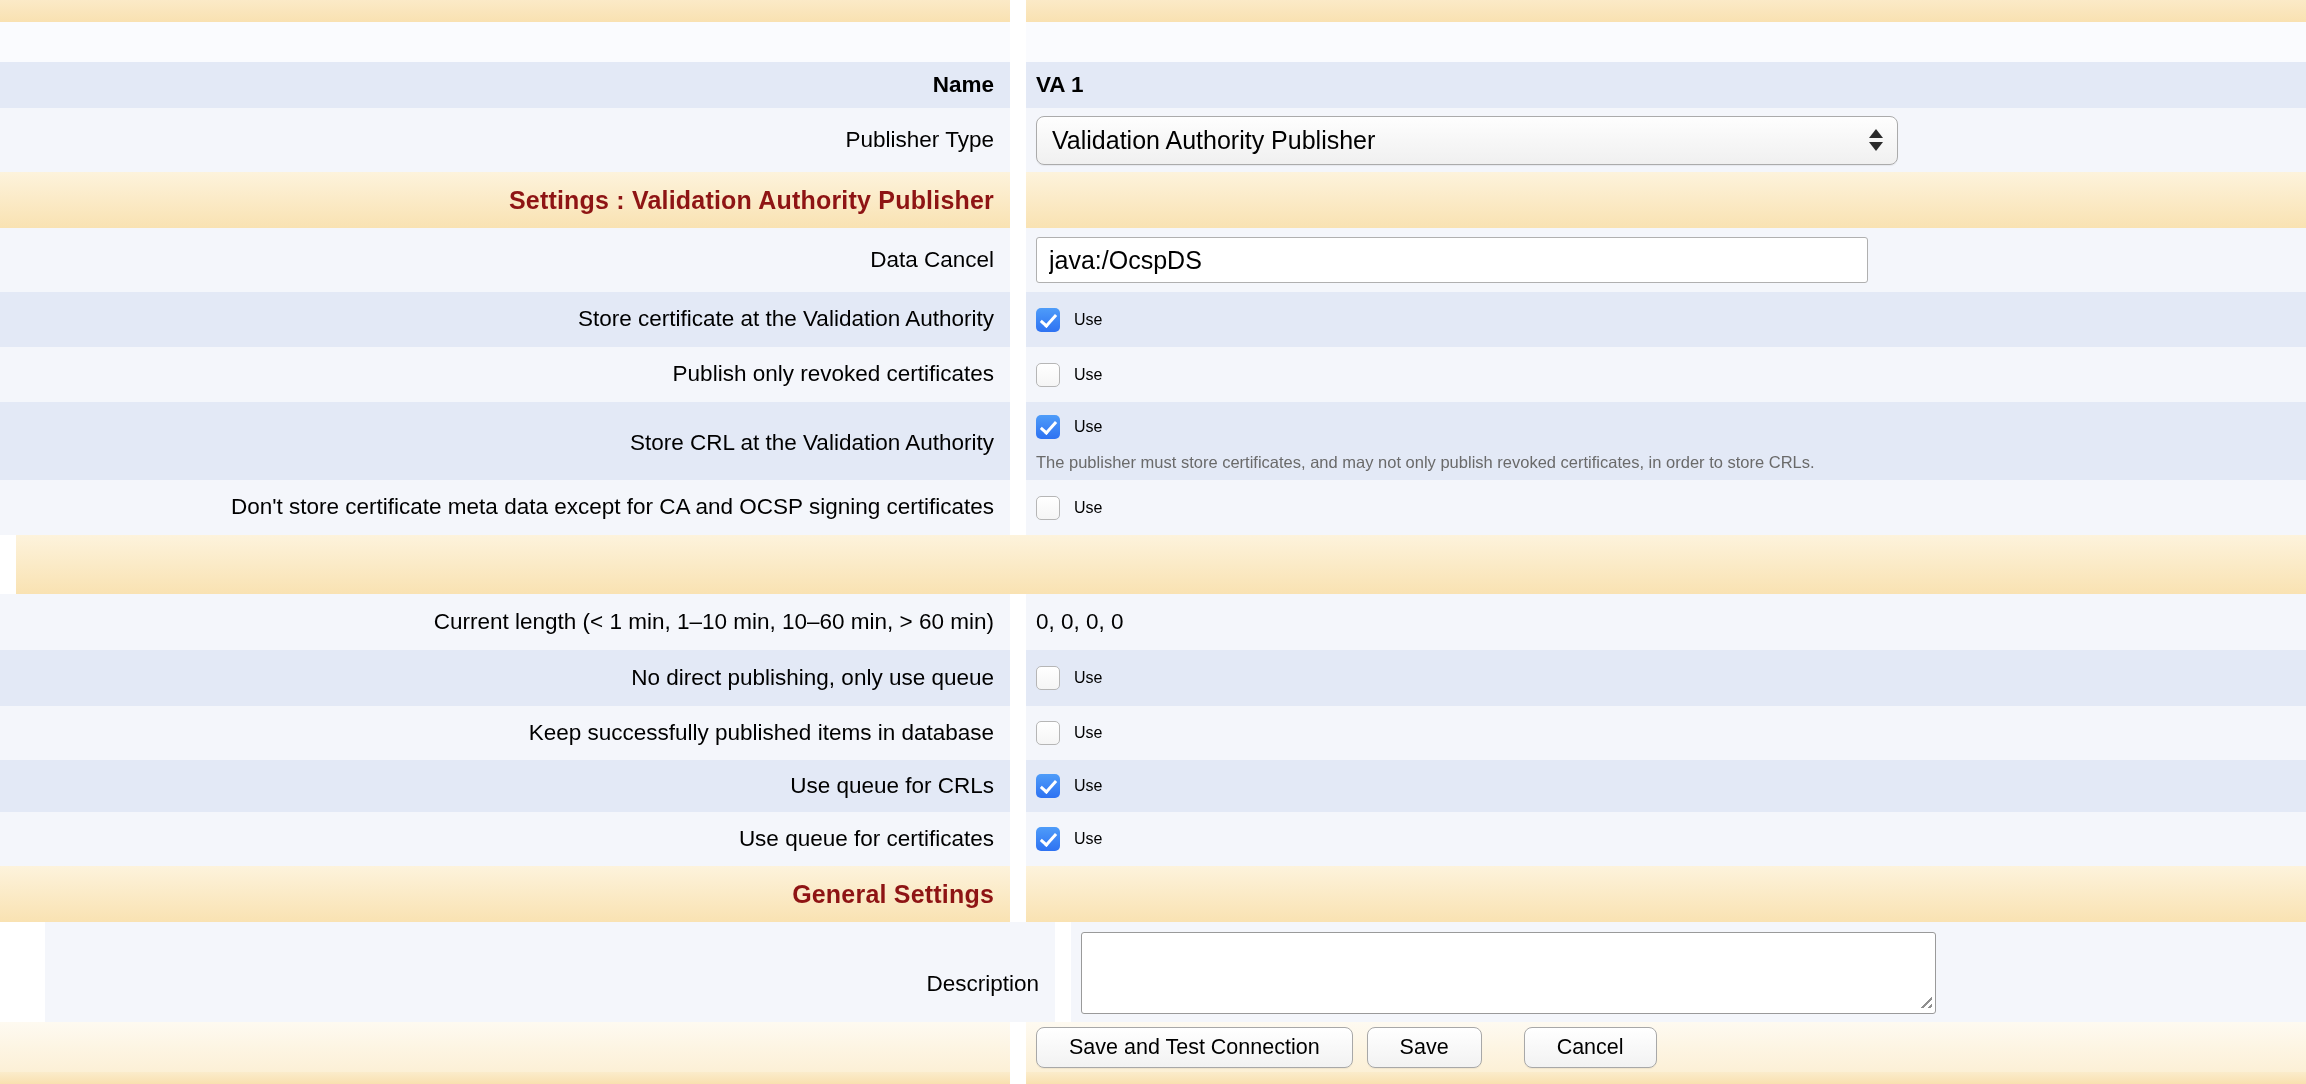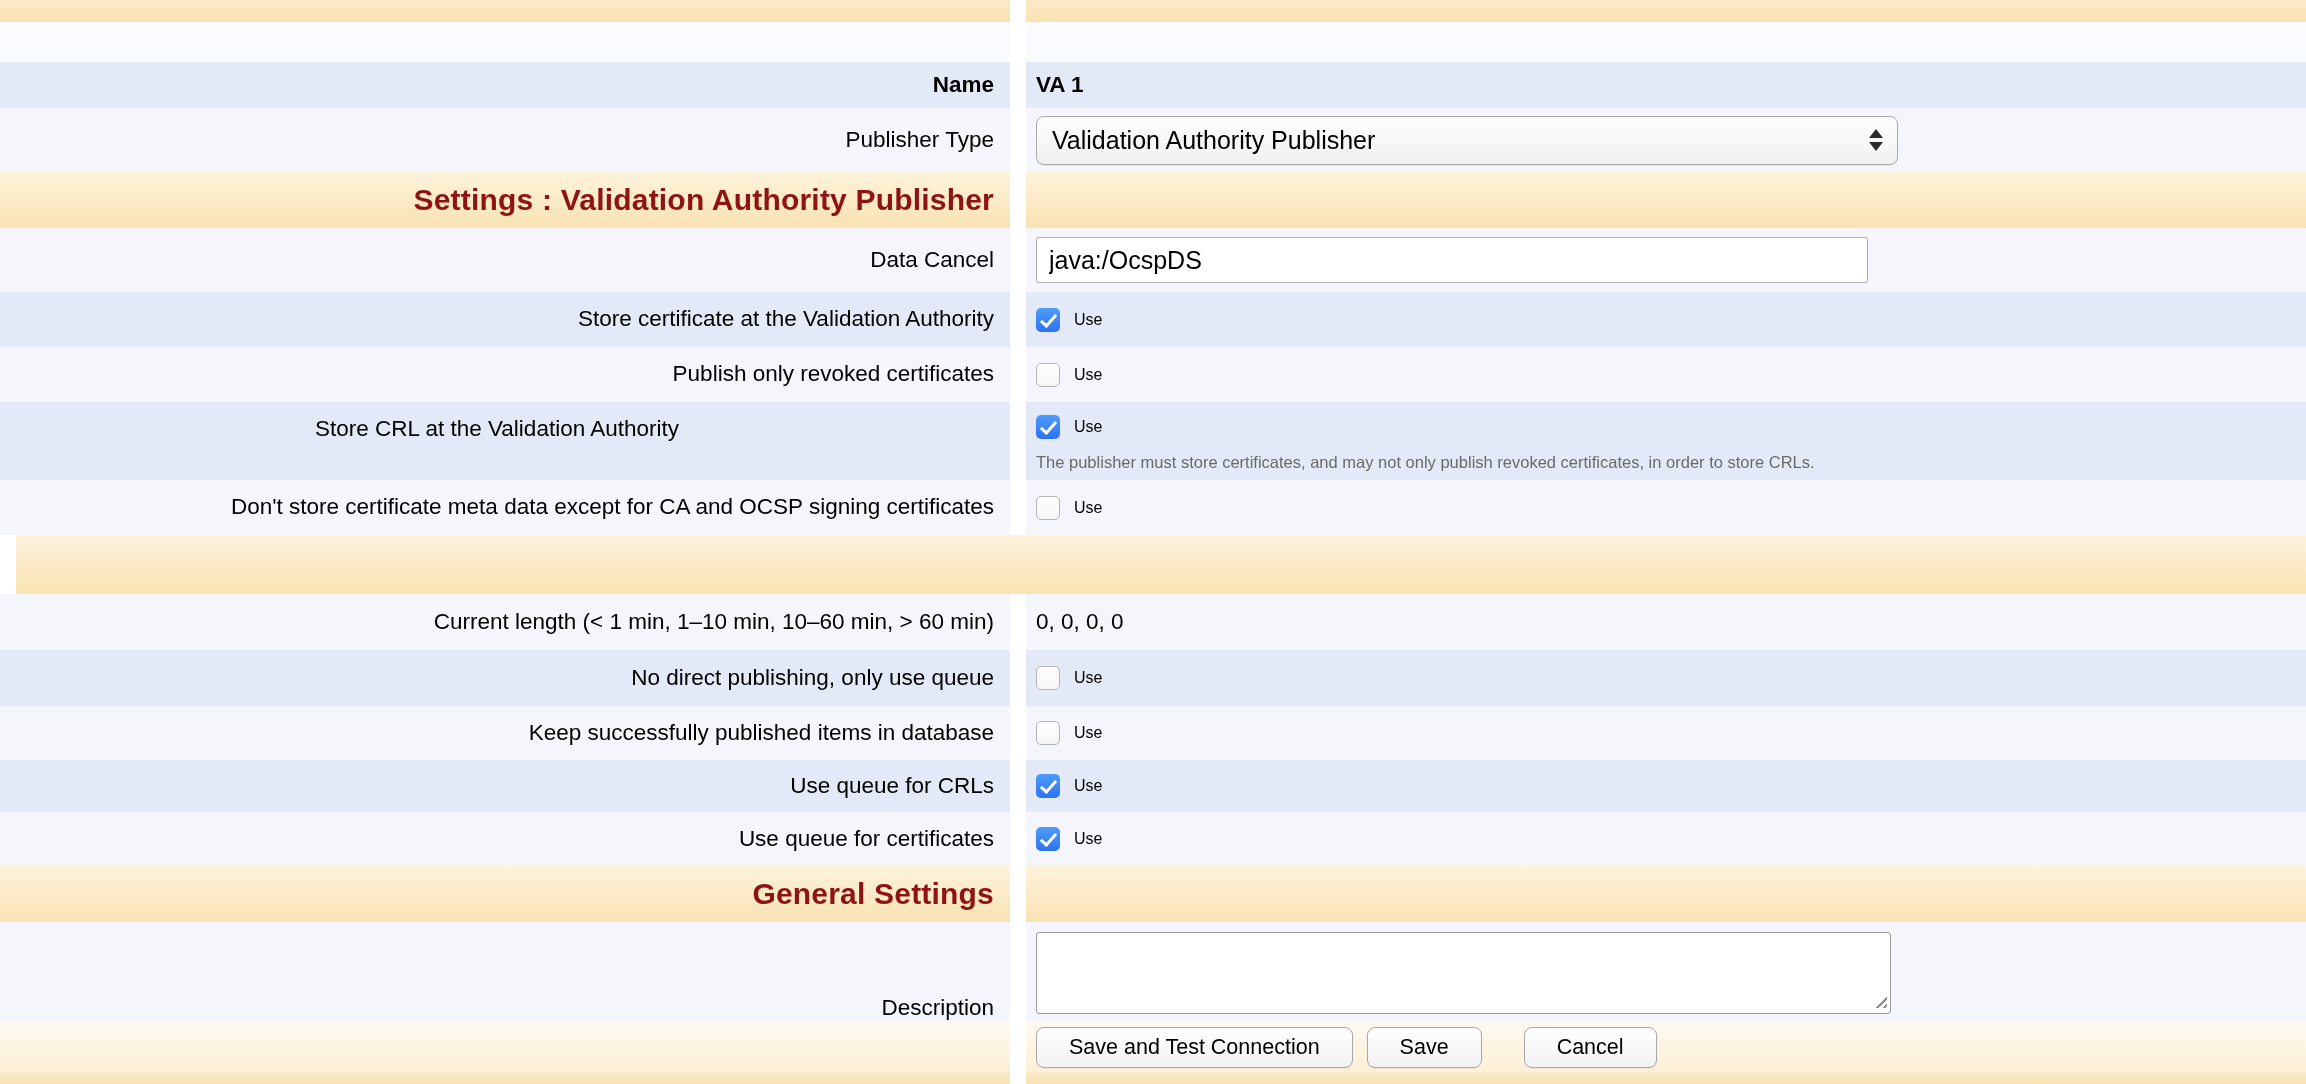--- a/index.html
+++ b/index.html
@@ -40,21 +40,21 @@
   .band  .cl, .band  .cr { background: linear-gradient(180deg, #fdf3dc, #f9e2b2); }
   .bandcut .cl, .bandcut .cr { background: linear-gradient(180deg, #fbeac7, #f9e1b1); }
   .cream .cl, .cream .cr { background: linear-gradient(180deg, #fefaf1, #fcf0d6); }
   .bottomband .cl, .bottomband .cr { background: linear-gradient(180deg, #fbeccb, #f8dca6); }
 
   .lbl { font-size: 22.5px; color: #000; line-height: 1.25; }
   .bold { font-weight: bold; }
   .val { font-size: 22.5px; color: #000; }
 
   .section-title {
-    font-size: 30px;
+    font-size: 25px;
     font-weight: bold;
     color: #8e1414;
     letter-spacing: 0.2px;
     white-space: nowrap;
   }
   .help-link { text-decoration: none; cursor: pointer; margin-left: 10px; }
   .bracket { color: #8e1414; font-weight: bold; font-size: 28px; }
   .qmark { color: #2626cc; font-weight: bold; font-size: 28px; }
 
   
@@ -104,26 +104,26 @@
     font-size: 25px;
     padding: 0 12px;
     font-family: inherit;
     color: #000;
   }
 
   
   .note { font-size: 16.5px; color: #6a6a6a; line-height: 1.3; }
 
   
-  .crl-row .cl { align-items: flex-start; padding-top: 13px; justify-content: center; }
+  .crl-row .cl { align-items: flex-start; padding-top: 27px; }
   .cr.col { flex-direction: column; align-items: flex-start; justify-content: flex-start; }
   .cb-line { height: 50px; display: flex; align-items: center; }
 
   
-  .desc-row .cl { align-items: flex-end; padding-top: 24px; }
+  .desc-row .cl { align-items: center; padding-top: 24px; margin-left: 45px; }
   .desc-row .cr { align-items: flex-start; padding-top: 10px; }
   .ta-wrap { position: relative; }
   .textarea {
     width: 855px; height: 82px;
     border: 1.5px solid #9a9a9a;
     border-radius: 3px;
     background: #fff;
     resize: none;
     font-family: inherit;
     font-size: 24px;

